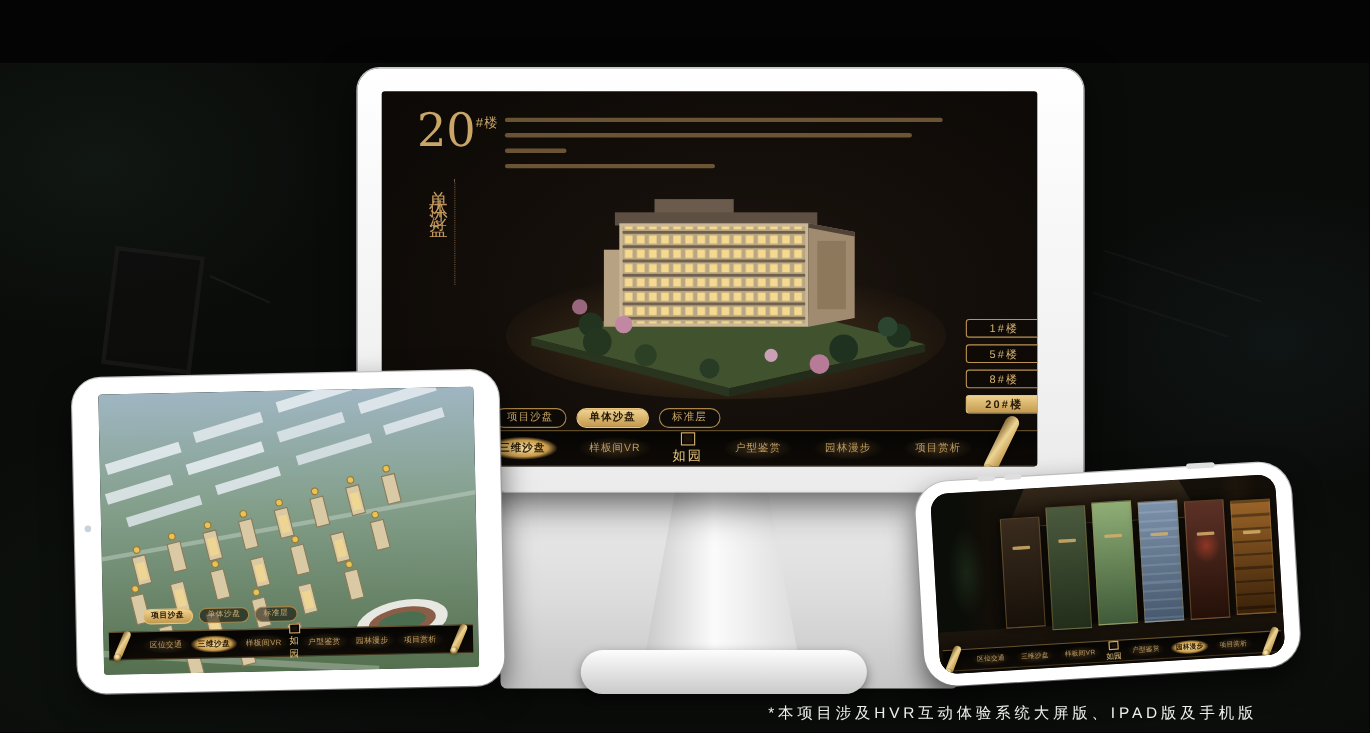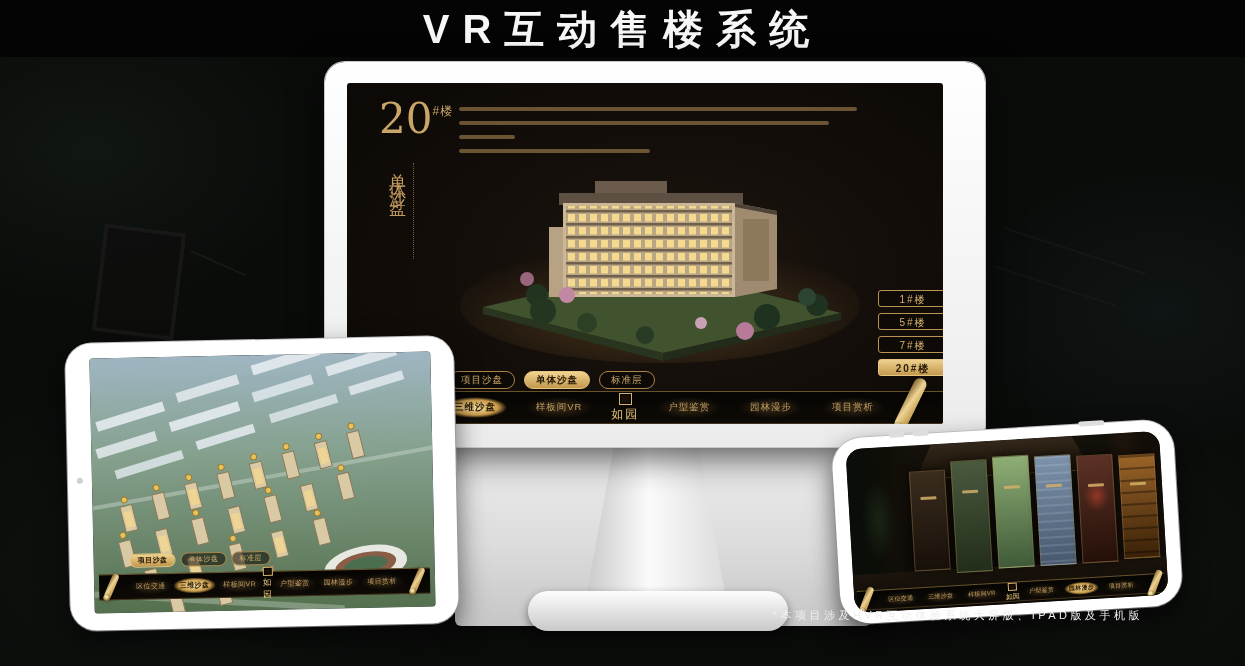--- a/index.html
+++ b/index.html
@@ -15,21 +15,21 @@
   .bg-topband{position:absolute;left:0;top:0;right:0;height:57px;background:#030403;}
   .bg-plaque{position:absolute;left:98px;top:228px;width:74px;height:100px;border:4px solid #191918;
     background:#0e0e0d;transform:rotate(7deg);opacity:.9;}
   .bg-line1,.bg-line2,.bg-line3{position:absolute;background:rgba(255,255,255,.05);height:2px;border-radius:2px;}
   .bg-line1{left:188px;top:262px;width:60px;transform:rotate(24deg);}
   .bg-line2{left:1000px;top:250px;width:150px;transform:rotate(18deg);opacity:.6;}
   .bg-line3{left:990px;top:285px;width:130px;transform:rotate(18deg);opacity:.5;}
   
   .page-title{position:absolute;left:0;right:0;top:2px;text-align:center;color:#f7f7f7;
     font-size:40px;font-weight:bold;letter-spacing:13px;}
-  .footnote{position:absolute;right:102px;top:608px;color:#efefef;font-size:11px;letter-spacing:3.5px;}
+  .footnote{position:absolute;right:102px;top:640px;color:#efefef;font-size:14px;letter-spacing:3.5px;}
   
   .stand-panel{position:absolute;left:455px;top:446px;width:416px;height:180px;border-radius:6px;
     background:linear-gradient(180deg,#ededed 0%,#dcdcdc 55%,#c6c6c6 100%);box-shadow:0 6px 20px rgba(0,0,0,.5);}
   .stand-neck{position:absolute;left:586px;top:446px;width:140px;height:152px;
     background:linear-gradient(90deg,#c9c9c9,#fbfbfb 45%,#dcdcdc);
     clip-path:polygon(20% 0,80% 0,100% 100%,0 100%);}
   .stand-base{position:absolute;left:528px;top:591px;width:260px;height:40px;border-radius:20px;
     background:linear-gradient(180deg,#fdfdfd,#c9c9c9);box-shadow:0 4px 10px rgba(0,0,0,.45);}
   .monitor{position:absolute;left:325px;top:62px;width:660px;height:385px;border-radius:20px;
     background:linear-gradient(180deg,#ffffff,#ebebeb);
@@ -148,21 +148,20 @@
 <body>
 
 <div class="stage">
 
   <div class="bg-topband"></div>
   <div class="bg-plaque"></div>
   <div class="bg-line1"></div>
   <div class="bg-line2"></div>
   <div class="bg-line3"></div>
 
-  <div class="page-title">VR互动售楼系统</div>
 
   <div class="stand-panel"></div>
   <div class="stand-neck"></div>
   <div class="stand-base"></div>
 
   <div class="monitor">
     <div class="m-screen">
 
       <div class="m-header">
         <span class="m-num">20</span><span class="m-numsuffix">#楼</span>
@@ -212,21 +211,21 @@
           <circle cx="122" cy="150" r="8" fill="#c187a3"></circle>
           <circle cx="300" cy="186" r="9" fill="#b77b98"></circle>
           <circle cx="256" cy="178" r="6" fill="#caa0b4"></circle>
           <circle cx="82" cy="134" r="7" fill="#b77b98" opacity=".8"></circle>
         </svg>
       </div>
 
       <div class="m-floorbtns">
         <div class="floor-btn">1#楼</div>
         <div class="floor-btn">5#楼</div>
-        <div class="floor-btn">7#楼</div>
+        <div class="floor-btn">8#楼</div>
         <div class="floor-btn active">20#楼</div>
       </div>
 
       <div class="m-subtabs">
         <div class="sub-tab">项目沙盘</div>
         <div class="sub-tab active">单体沙盘</div>
         <div class="sub-tab">标准层</div>
       </div>
 
       <div class="navbar m-navbar">

